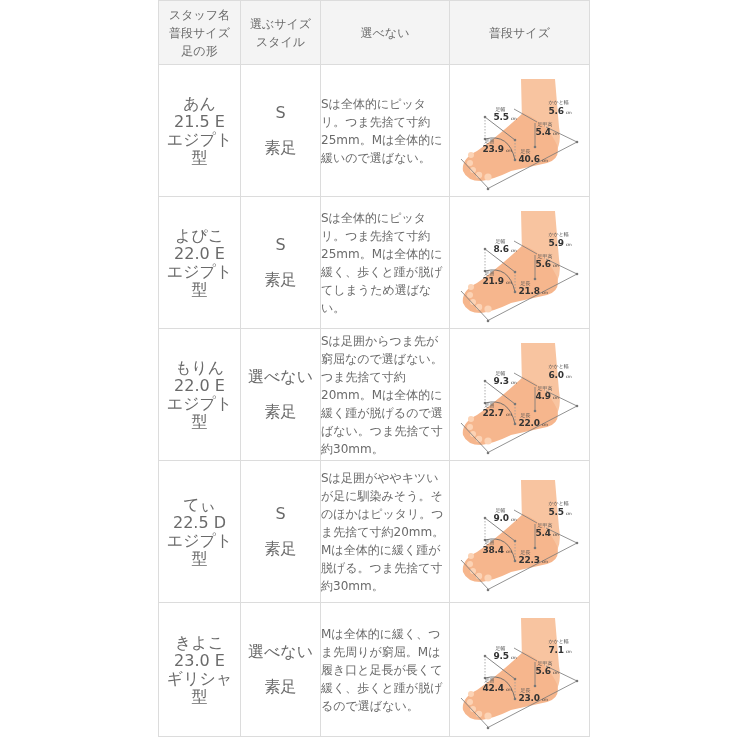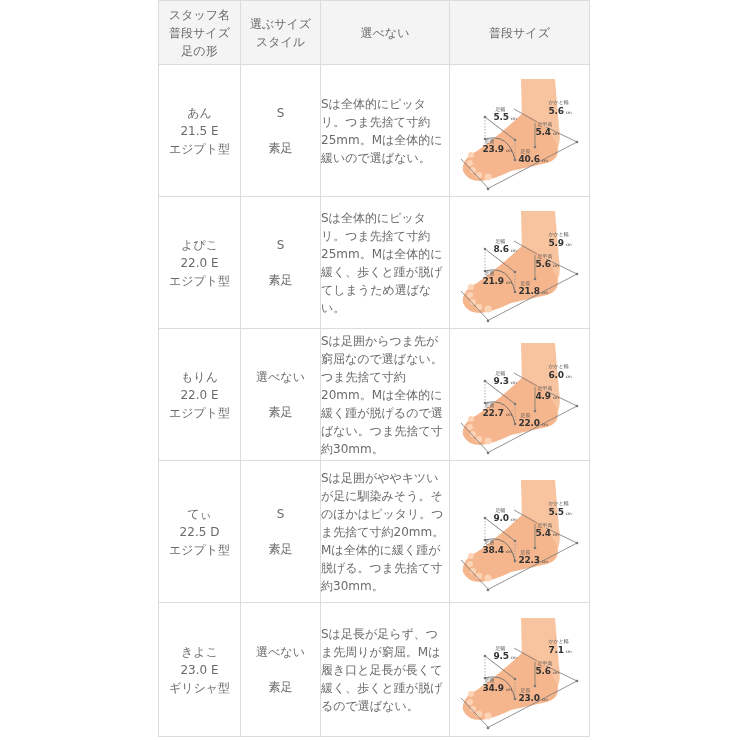--- a/index.html
+++ b/index.html
@@ -25,21 +25,21 @@
     font-size: 12px;
     line-height: 18px;
     color: #6a6a6a;
     text-align: center;
     height: 63px;
   }
   col.c1 { width: 82px; }
   col.c2 { width: 80px; }
   col.c3 { width: 129px; }
   col.c4 { width: 140px; }
-  td.staff, td.size { text-align: center; font-size: 12px; line-height: 18px; color: #6a6a6a; }
+  td.staff, td.size { text-align: center; font-size: 16px; line-height: 18px; color: #6a6a6a; }
   td.comment { font-size: 12px; line-height: 18px; color: #6a6a6a; padding: 0 6px 0 7px; text-align: left; }
   .stack span { display: block; }
   .size .sel { display: block; margin-bottom: 17px; }
   .size .style { display: block; }
   td.foot { padding: 0; position: relative; }
   .foot-wrap { position: relative; width: 138px; height: 128px; margin: 0 auto; }
   .foot-wrap svg { position: absolute; left: 0; top: 0; }
   .m { position: absolute; font-size: 5px; line-height: 6px; color: #555; white-space: nowrap; }
   .v { position: absolute; font-size: 9px; font-weight: bold; line-height: 10px; color: #333; white-space: nowrap; letter-spacing: -0.2px; }
   .v small { font-size: 4px; font-weight: normal; margin-left: 2px; }
@@ -335,21 +335,21 @@
       <div class="stack">
         <span>きよこ</span>
         <span>23.0 E</span>
         <span>ギリシャ型</span>
       </div>
     </td>
     <td class="size">
       <span class="sel">選べない</span>
       <span class="style">素足</span>
     </td>
-    <td class="comment">Sは足長が足らず、つま先周りが窮屈。Mは履き口と足長が長くて緩く、歩くと踵が脱げるので選ばない。</td>
+    <td class="comment">Mは全体的に緩く、つま先周りが窮屈。Mは履き口と足長が長くて緩く、歩くと踵が脱げるので選ばない。</td>
     <td class="foot">
       <div class="foot-wrap">
         <svg width="138" height="128" viewBox="0 0 138 128">
           <defs>
             <linearGradient x1="0" y1="0" x2="0" y2="1" id="g4">
               <stop offset="0" stop-color="#fde3cf"></stop>
               <stop offset="1" stop-color="#f6b58a"></stop>
             </linearGradient>
           </defs>
 
@@ -380,20 +380,20 @@
           <circle cx="37" cy="122" r="1.3" fill="#777"></circle>
           <circle cx="126" cy="75" r="1.3" fill="#777"></circle>
         </svg>
         <span class="m" style="left:45px;top:39px;">足幅</span>
         <span class="v" style="left:43px;top:45px;"><b>9.5</b><small>cm</small></span>
         <span class="m" style="left:98px;top:32px;">かかと幅</span>
         <span class="v" style="left:98px;top:39px;"><b>7.1</b><small>cm</small></span>
         <span class="m" style="left:87px;top:54px;">足甲高</span>
         <span class="v" style="left:85px;top:60px;"><b>5.6</b><small>cm</small></span>
         <span class="m" style="left:34px;top:71px;">足囲</span>
-        <span class="v" style="left:32px;top:77px;"><b>34.9</b><small>cm</small></span>
+        <span class="v" style="left:32px;top:77px;"><b>42.4</b><small>cm</small></span>
         <span class="m" style="left:70px;top:81px;">足長</span>
         <span class="v" style="left:68px;top:87px;"><b>23.0</b><small>cm</small></span>
       </div>
     </td>
   </tr>
 </tbody>
 </table>
 
 </body></html>

